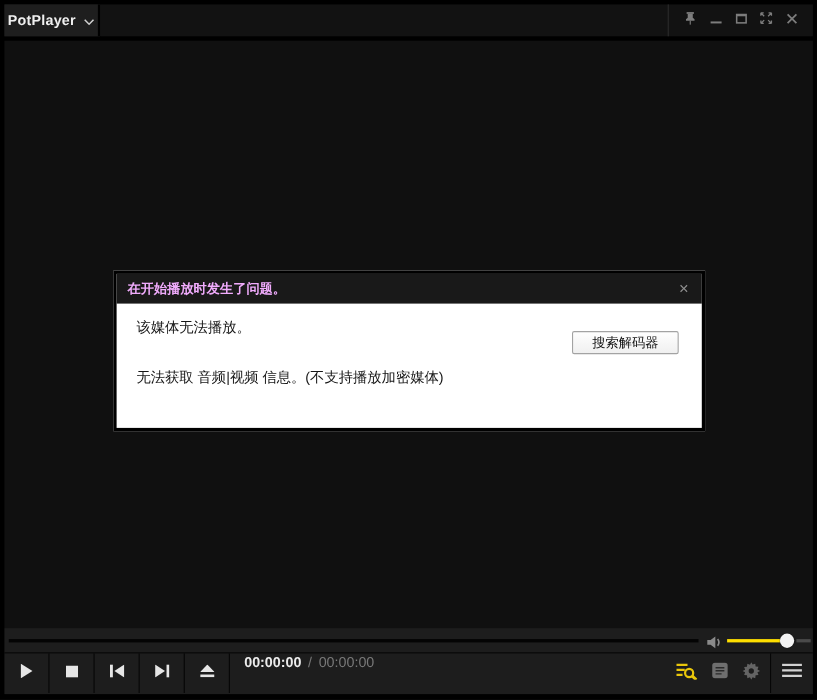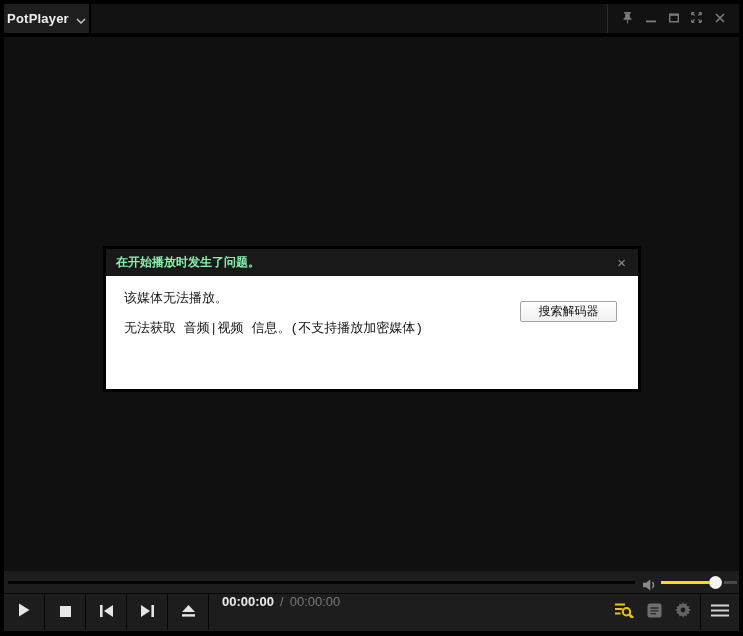--- a/index.html
+++ b/index.html
@@ -33,25 +33,25 @@
   .t-btn { width:41px; border-right:1px solid #060606; display:flex; align-items:center; justify-content:center; }
   .time-display { display:flex; align-items:flex-start; padding-left:13px; gap:6px; font-size:13px; }
   .time-cur { color:#ececec; font-weight:700; }
   .time-sep, .time-tot { color:#787878; }
   .right-icons { position:absolute; right:48px; top:0; height:100%; display:flex; align-items:center; gap:13px; }
   .menu-cell { position:absolute; right:0; top:0; width:39px; height:100%;
     border-left:1px solid #060606; display:flex; align-items:center; justify-content:center; }
   
   .dialog { position:absolute; left:103px; top:246px; width:538px; border:3px solid #000; background:#fff; }
   .dialog-titlebar { height:27px; background:#191919; display:flex; align-items:center; padding:0 10px; }
-  .dialog-title { color:#86efac; font-size:12px; font-weight:700; }
+  .dialog-title { color:#f0abfc; font-size:12px; font-weight:700; }
   .dialog-close { margin-left:auto; color:#8f8f8f; font-size:15px; line-height:1; cursor:default; padding:0 2px; }
   .dialog-body { position:relative; height:113px; color:#161616; font-size:13px; }
   .msg-line1 { position:absolute; left:18px; top:13px; }
-  .msg-line2 { position:absolute; left:18px; top:43px;font-family:Liberation Mono, monospace; }
+  .msg-line2 { position:absolute; left:18px; top:58px; }
   .dialog-buttons { position:absolute; right:21px; top:25px; display:flex; flex-direction:column; gap:6px; }
   .dlg-btn { width:97px; height:21px; font-size:12px; color:#111;
     background:linear-gradient(#fefefe,#f0f0f0); border:1px solid #a3a3a3; border-radius:2px;
     display:flex; align-items:center; justify-content:center; font-family:"Liberation Sans",sans-serif; }
 </style>
 </head>
 <body>
 
 <div class="titlebar">
   <div class="app-box">

